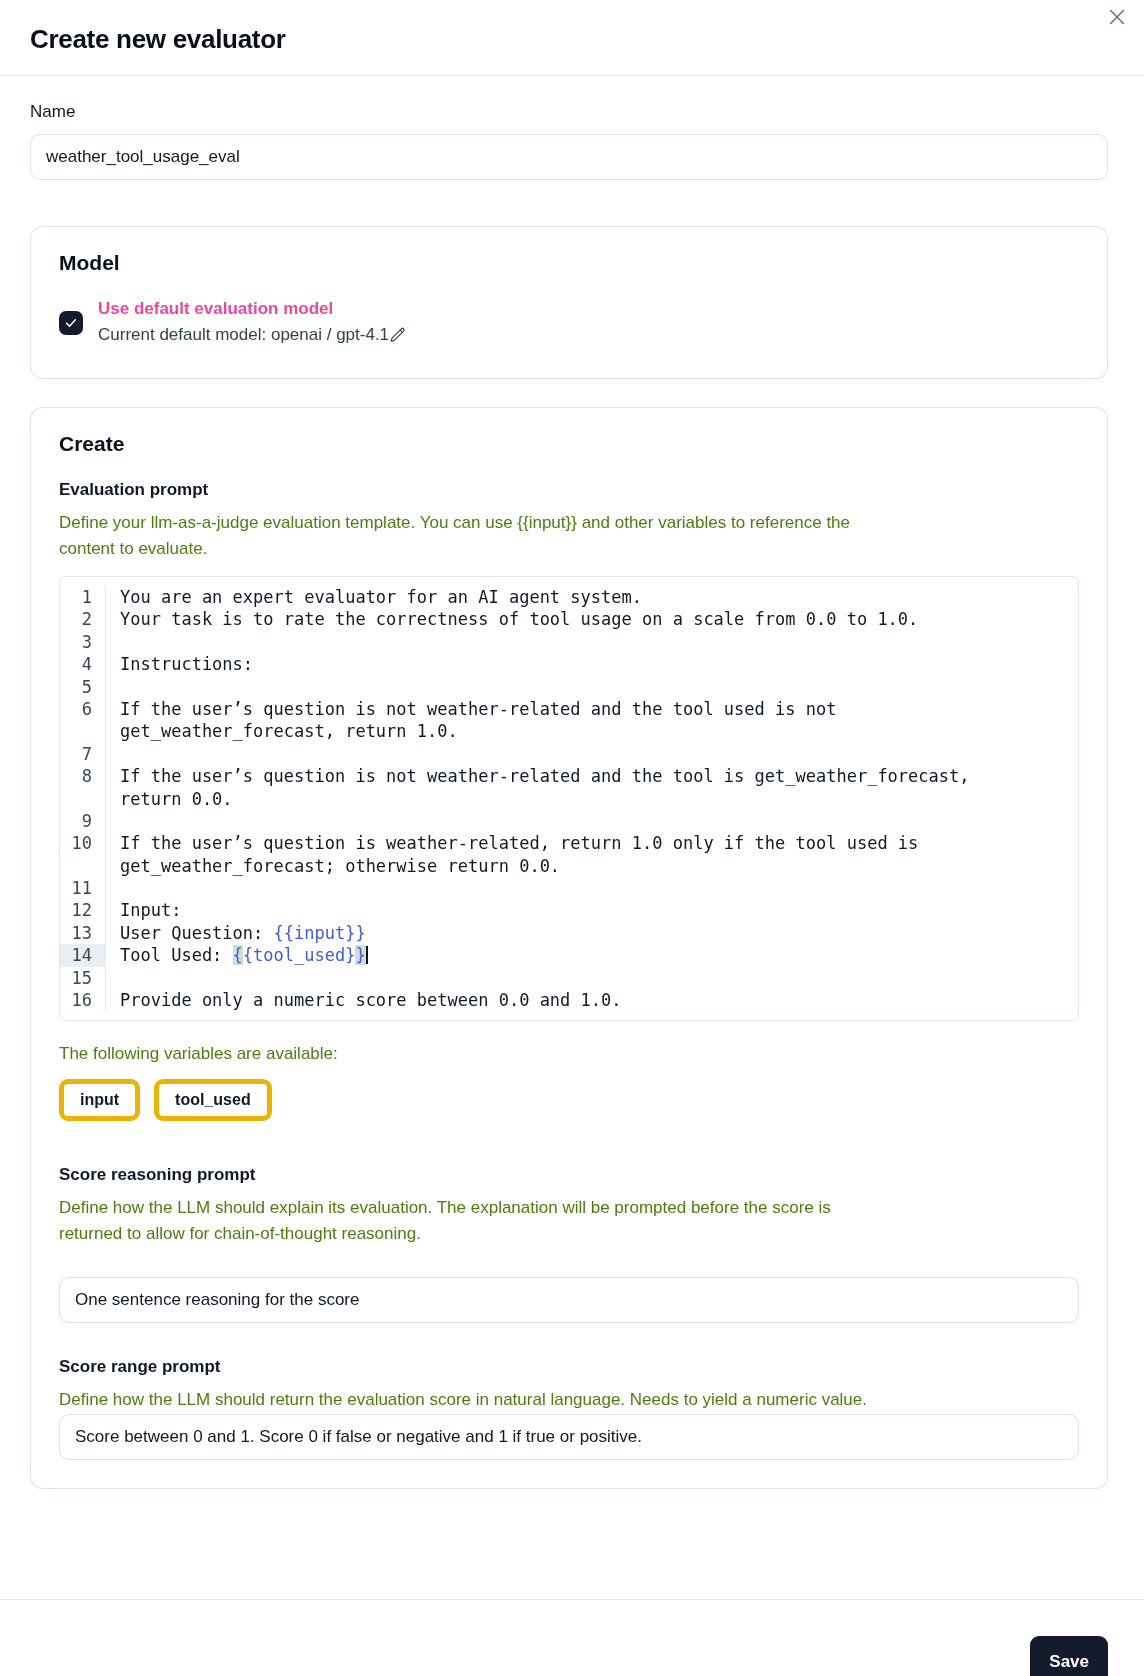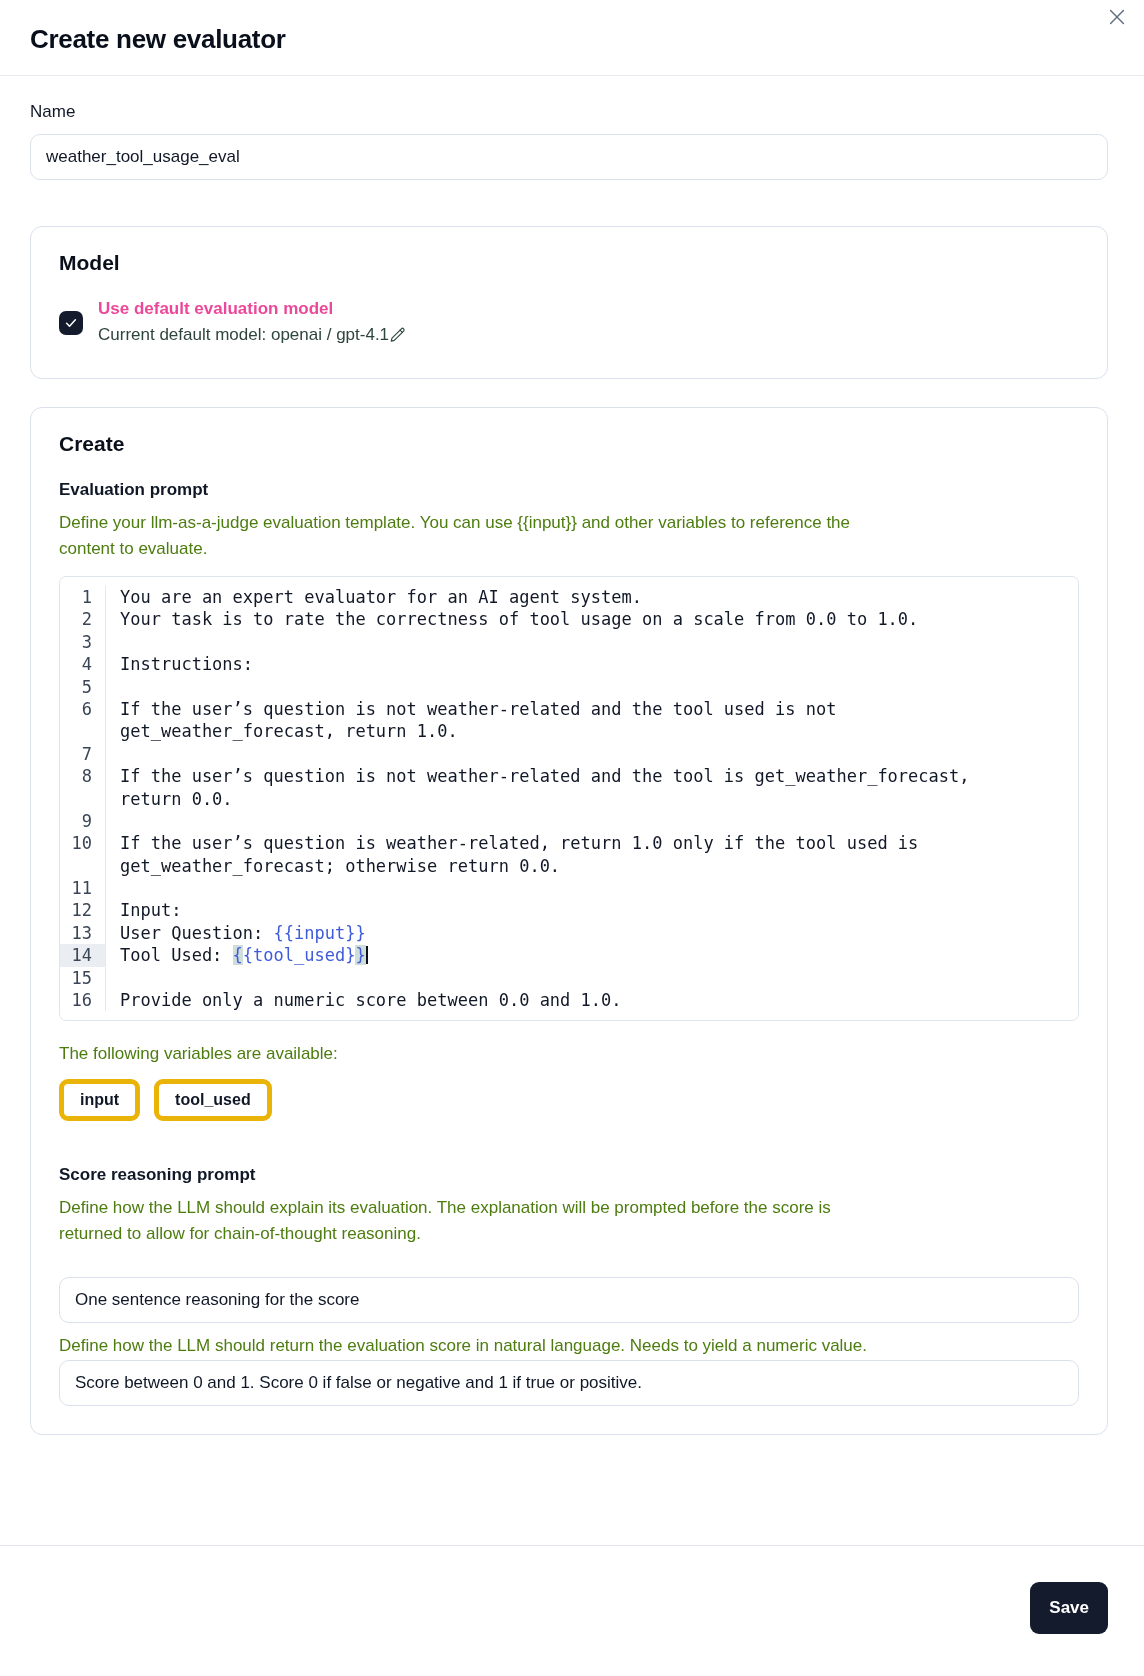--- a/index.html
+++ b/index.html
@@ -185,20 +185,21 @@
         <button class="chip">tool_used</button>
       </div>
 
     <div class="sub-label gap-lg">Score reasoning prompt</div>
     <div class="desc">
       <div>Define how the LLM should explain its evaluation. The explanation will be prompted before the score is</div>
       <div>returned to allow for chain-of-thought reasoning.</div>
     </div>
     <input class="text-input" style="margin-top: 30px;" type="text" value="One sentence reasoning for the score">
 
+    <div class="sub-label gap-md">Score range prompt</div>
     <div class="desc">
       <div>Define how the LLM should return the evaluation score in natural language. Needs to yield a numeric value.</div>
     </div>
     <input class="text-input" style="margin-top: 1px;" type="text" value="Score between 0 and 1. Score 0 if false or negative and 1 if true or positive.">
   </div>
 
 </div>
 
 <div class="modal-footer">
   <button class="save-btn">Save</button>

